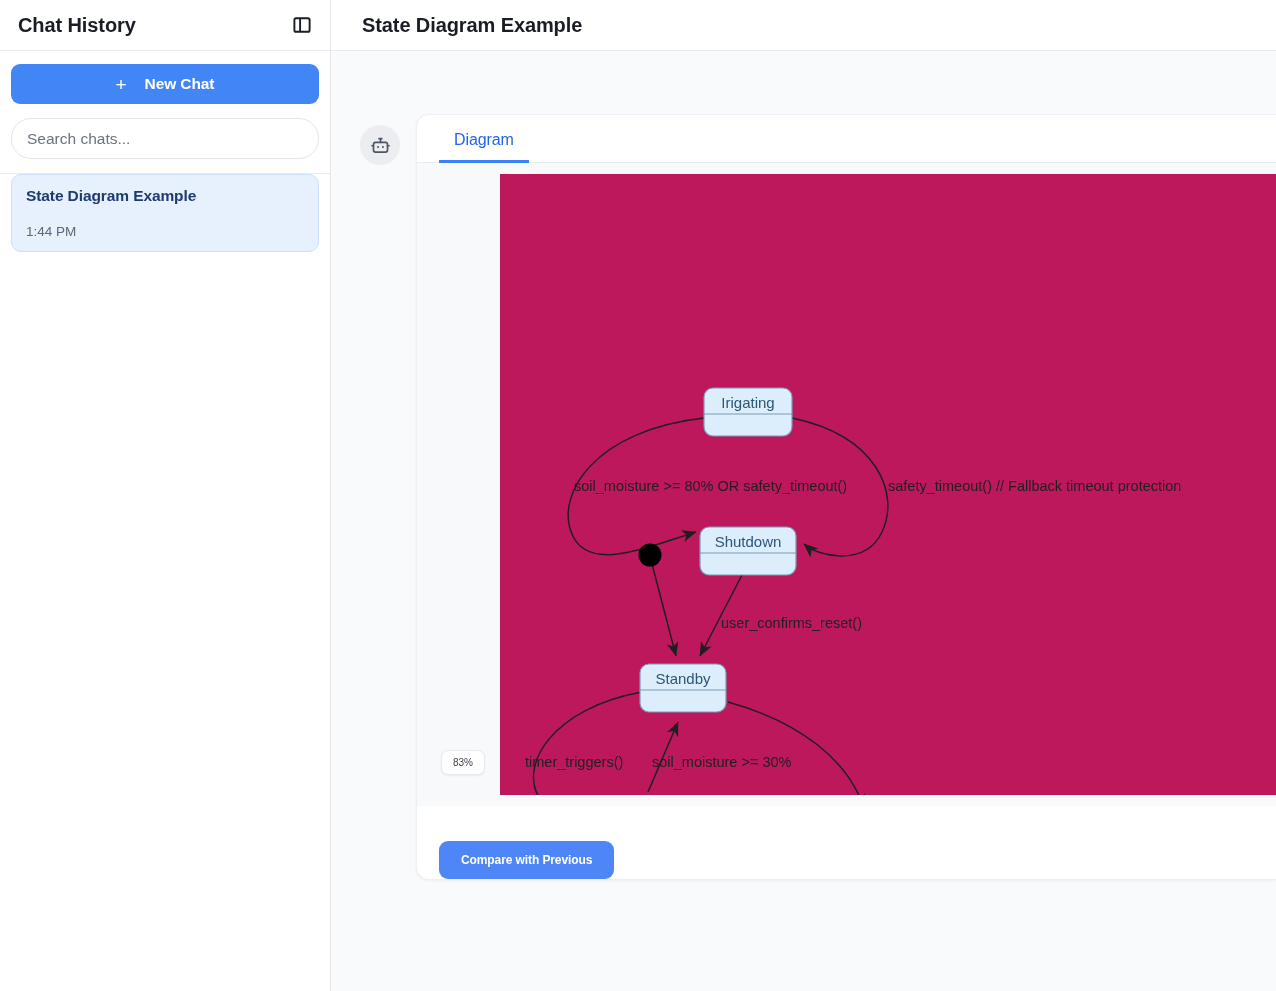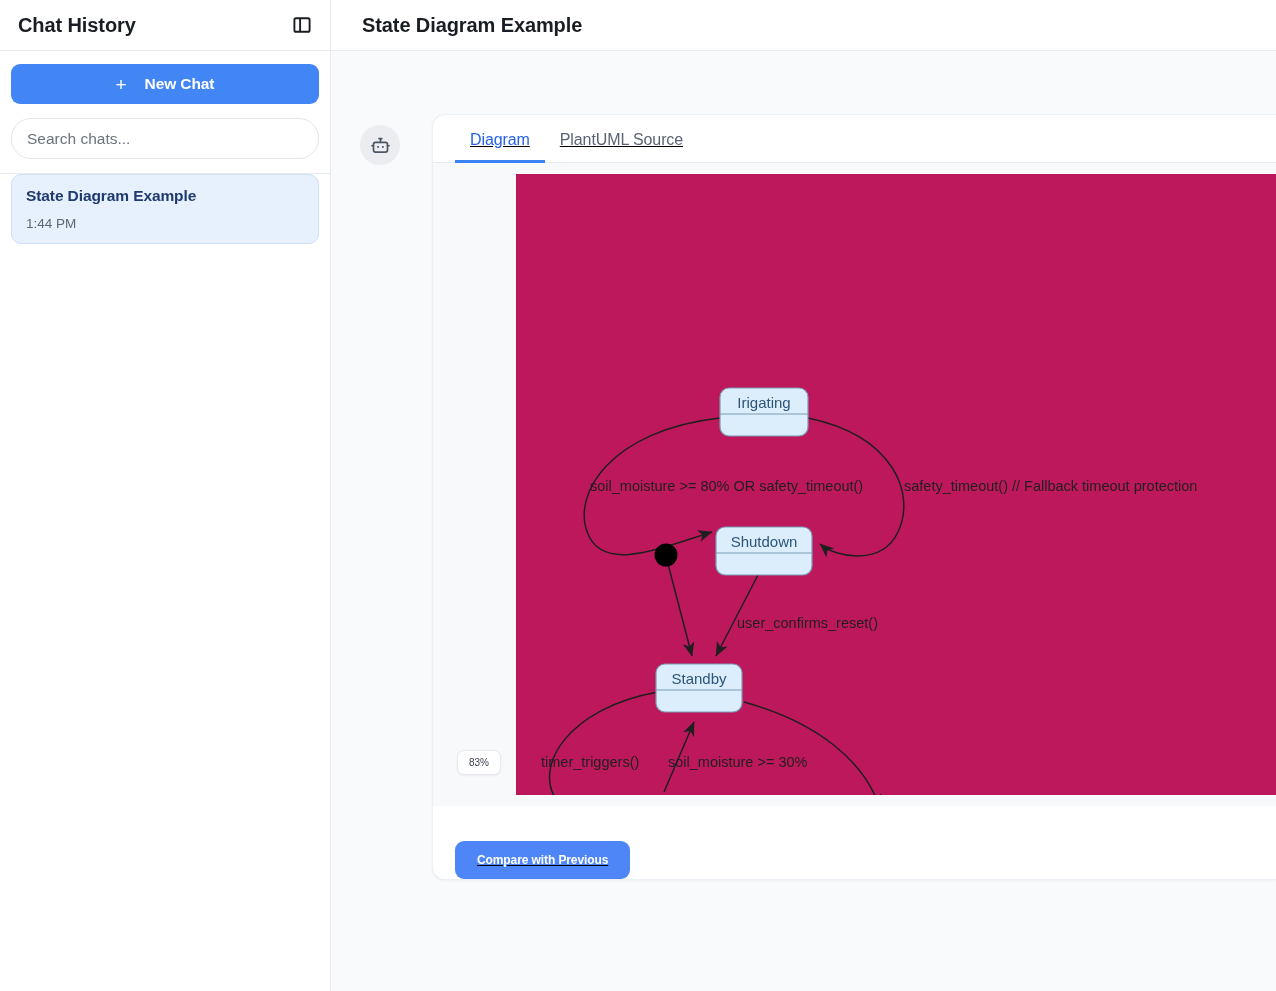--- a/index.html
+++ b/index.html
@@ -74,21 +74,21 @@
     border: 1px solid #cfe0fa;
     border-radius: 10px;
     padding: 11px 14px 12px 14px;
     cursor: pointer;
   }
   .chat-item-title {
     font-size: 15.5px; font-weight: 700; color: #1f3a6e;
     letter-spacing: -0.1px; line-height: 1.25;
   }
   .chat-item-time {
-    font-size: 13.5px; color: #5e6775; margin-top: 11px;
+    font-size: 13.5px; color: #5e6775; margin-top: 19px;
   }
 
   
   .main {
     flex: 1; height: 991px;
     display: flex; flex-direction: column;
     background: #f8fafc;
     min-width: 0;
   }
   .main-header {
@@ -100,21 +100,21 @@
     flex: 0 0 51px;
   }
   .main-title {
     font-size: 20px; font-weight: 700; color: #1a1d23;
     letter-spacing: -0.1px;
   }
   .main-body {
     flex: 1; position: relative; overflow: hidden;
     padding: 63px 0 0 29px;
   }
-  .msg-row { display: flex; align-items: flex-start; gap: 32px; text-decoration: underline; }
+  .msg-row { display: flex; align-items: flex-start; gap: 16px; }
   .bot-avatar {
     width: 40px; height: 40px; flex: 0 0 40px;
     border-radius: 50%;
     background: #ebedf0;
     display: flex; align-items: center; justify-content: center;
     color: #4b5563; margin-top: 11px;
   }
   .msg-card {
     flex: 1; min-width: 0;
     background: #ffffff;
@@ -243,21 +243,20 @@
             <path d="M20 12.3h1.8"></path>
             <circle cx="9.2" cy="13.8" r="1.15" fill="#4b5563" stroke="none"></circle>
             <circle cx="14.8" cy="13.8" r="1.15" fill="#4b5563" stroke="none"></circle>
           </svg>
         </div>
 
         <div class="msg-card">
 
           <div class="tabs">
             <button class="tab active">Diagram</button>
-            <button class="tab">PlantUML Source</button>
           </div>
 
           <div class="diagram-pane">
 
             <div class="zoom-badge">83%</div>
 
             <div class="diagram-canvas">
               <svg class="plantuml" width="800" height="621" viewBox="0 0 800 621">
                 <defs>
                   <marker id="arw" markerWidth="11" markerHeight="11" refX="9.2" refY="4" orient="auto">

